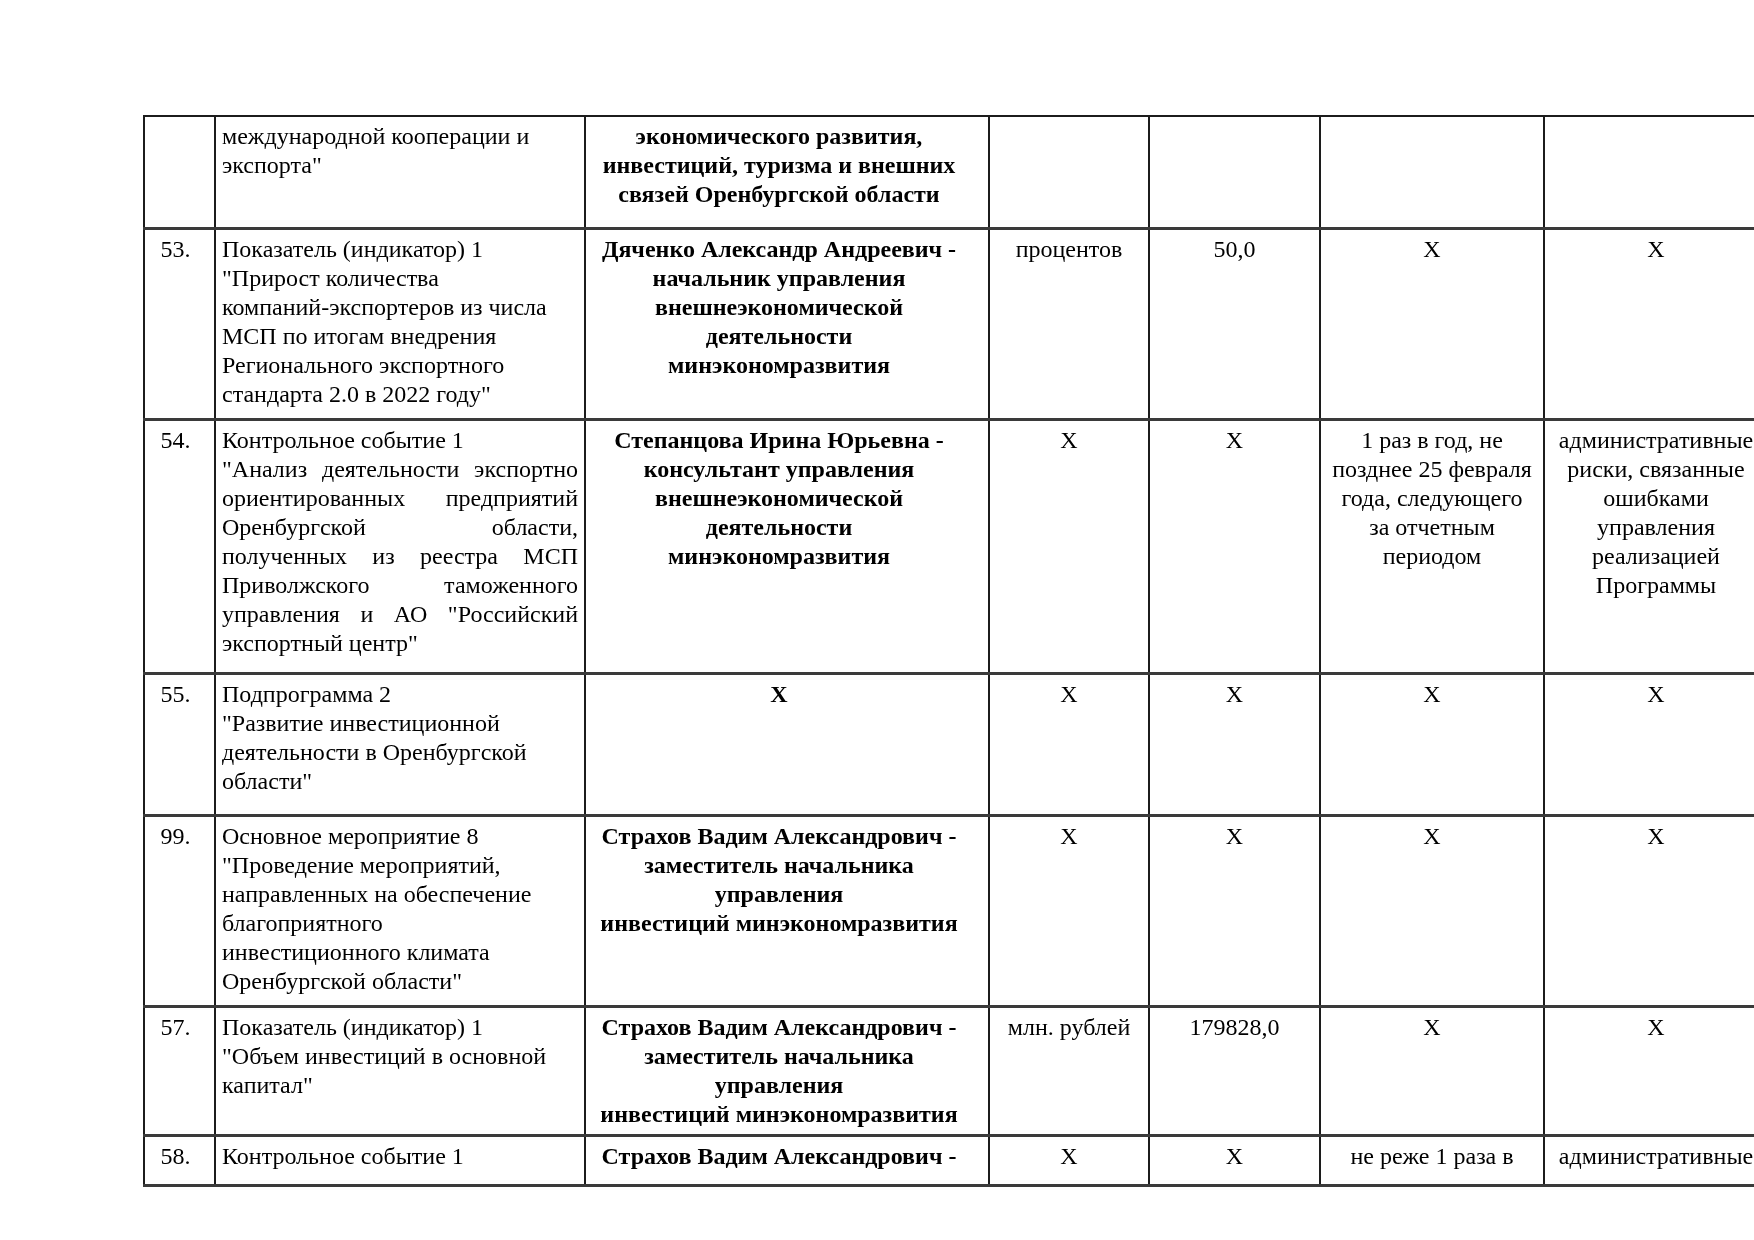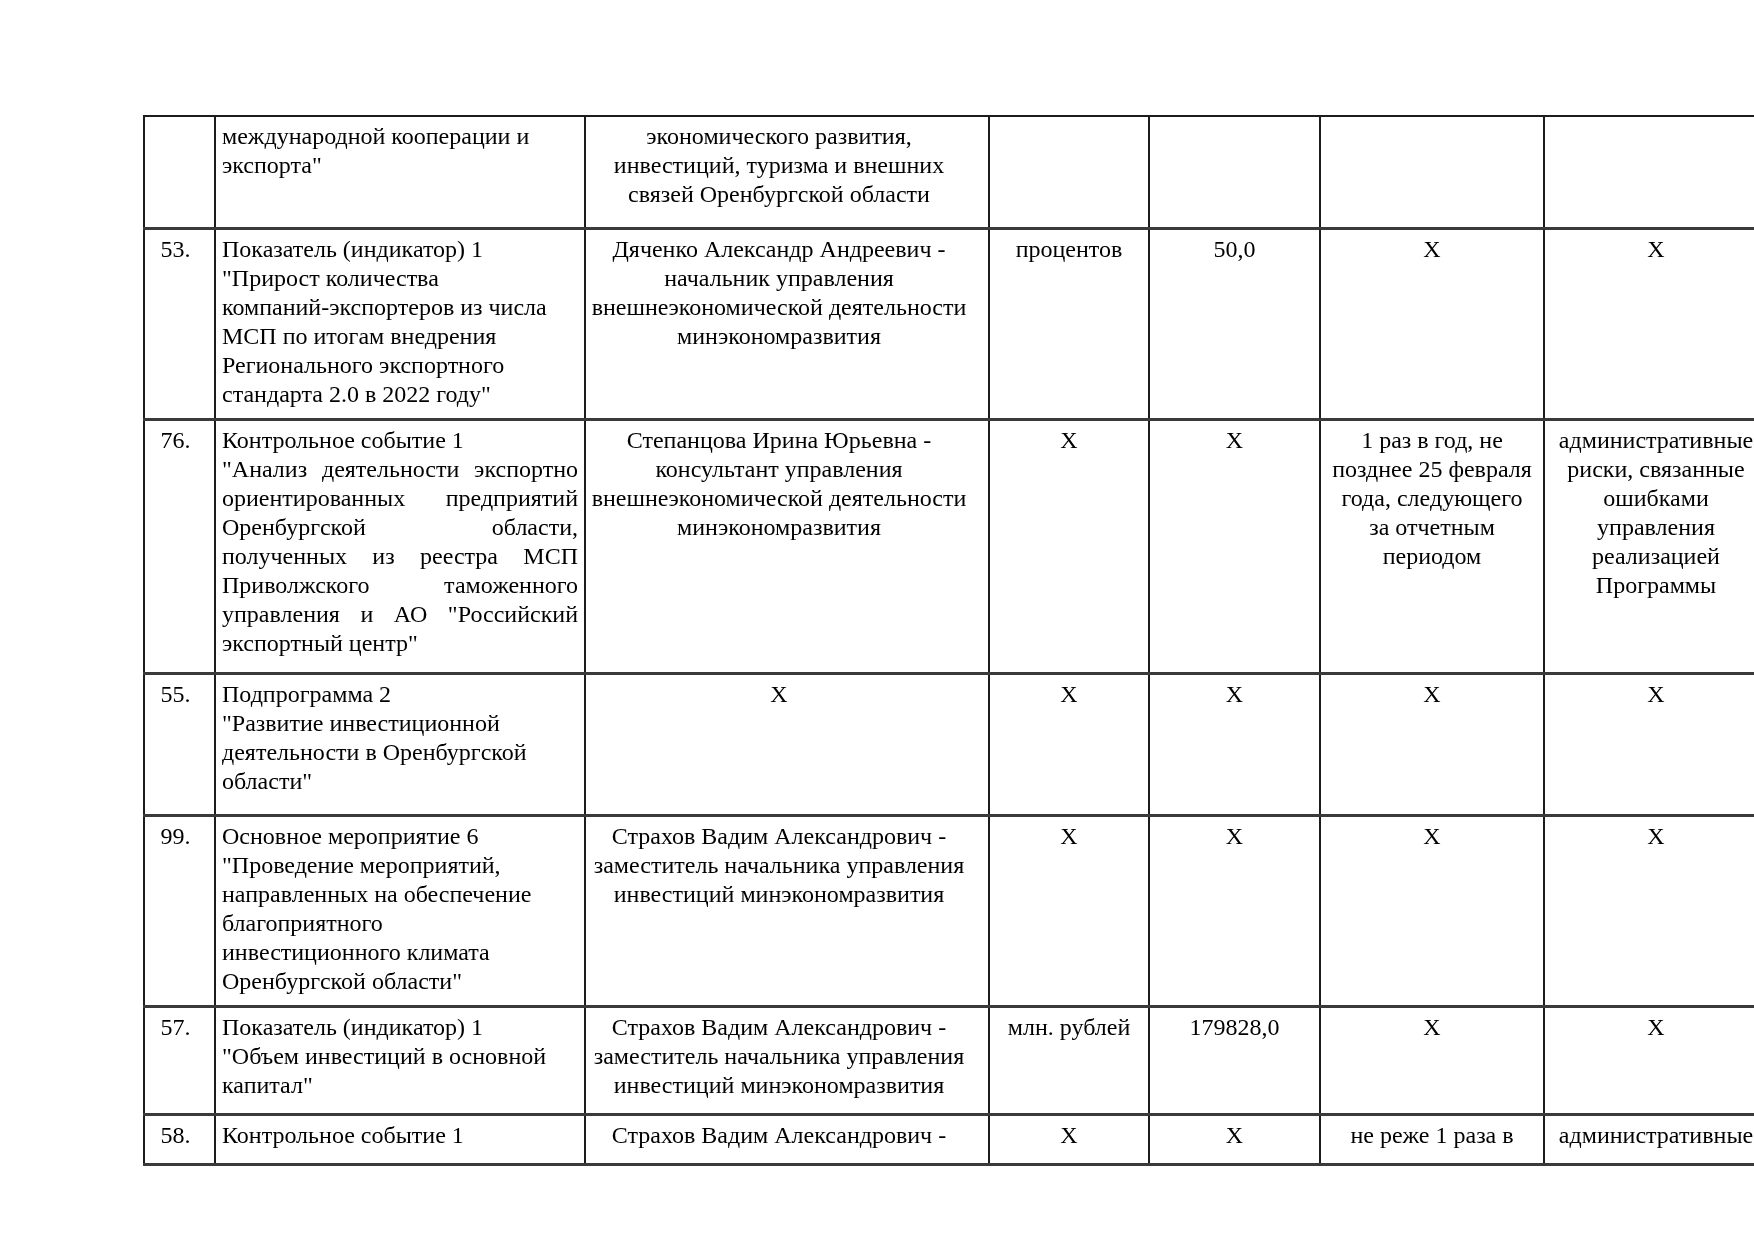--- a/index.html
+++ b/index.html
@@ -28,21 +28,21 @@
     padding: 5px 6px;
     overflow: hidden;
   }
   .doc-table tr.first td { border-top: 2px solid #1c1c1c; margin-left: 41px; }
   .doc-table tr.last td { border-bottom: 3px solid #3a3a3a; margin-left: 12px; }
   td.c-num { text-align: center; padding-left: 2px; padding-right: 10px; }
   td.c-name { text-align: left; }
   td.c-name .pre { white-space: pre-line; }
   td.c-name .justify { text-align: justify; white-space: normal; }
   td.c-center { text-align: center; white-space: pre-line; padding-left: 4px; padding-right: 4px; }
-  td.c-exec { padding-left: 3px; padding-right: 19px; }
+  td.c-exec { padding-left: 3px; padding-right: 19px; font-weight: bold; }
 </style>
 </head>
 <body>
 
 <table class="doc-table">
   <colgroup>
     <col style="width:71px">
     <col style="width:370px">
     <col style="width:404px">
     <col style="width:160px">
@@ -82,21 +82,21 @@
 начальник управления
 внешнеэкономической деятельности
 минэкономразвития</td>
     <td class="c-center">процентов</td>
     <td class="c-center">50,0</td>
     <td class="c-center">Х</td>
     <td class="c-center">Х</td>
   </tr>
 
   <tr style="height:254px">
-    <td class="c-num"><span>76.</span></td>
+    <td class="c-num"><span>54.</span></td>
     <td class="c-name">
           <div class="pre">Контрольное событие 1</div>
           <div class="justify">"Анализ деятельности экспортно ориентированных предприятий Оренбургской области, полученных из реестра МСП Приволжского таможенного управления и АО "Российский экспортный центр"</div>
         </td>
     <td class="c-center c-exec">Степанцова Ирина Юрьевна -
 консультант управления
 внешнеэкономической деятельности
 минэкономразвития</td>
     <td class="c-center">Х</td>
     <td class="c-center">Х</td>
@@ -124,21 +124,21 @@
     <td class="c-center c-exec">Х</td>
     <td class="c-center">Х</td>
     <td class="c-center">Х</td>
     <td class="c-center">Х</td>
     <td class="c-center">Х</td>
   </tr>
 
   <tr style="height:191px">
     <td class="c-num"><span>99.</span></td>
     <td class="c-name">
-          <div class="pre">Основное мероприятие 6</div>
+          <div class="pre">Основное мероприятие 8</div>
           <div class="pre">"Проведение мероприятий,
 направленных на обеспечение
 благоприятного
 инвестиционного климата
 Оренбургской области"</div>
         </td>
     <td class="c-center c-exec">Страхов Вадим Александрович -
 заместитель начальника управления
 инвестиций минэкономразвития</td>
     <td class="c-center">Х</td>

